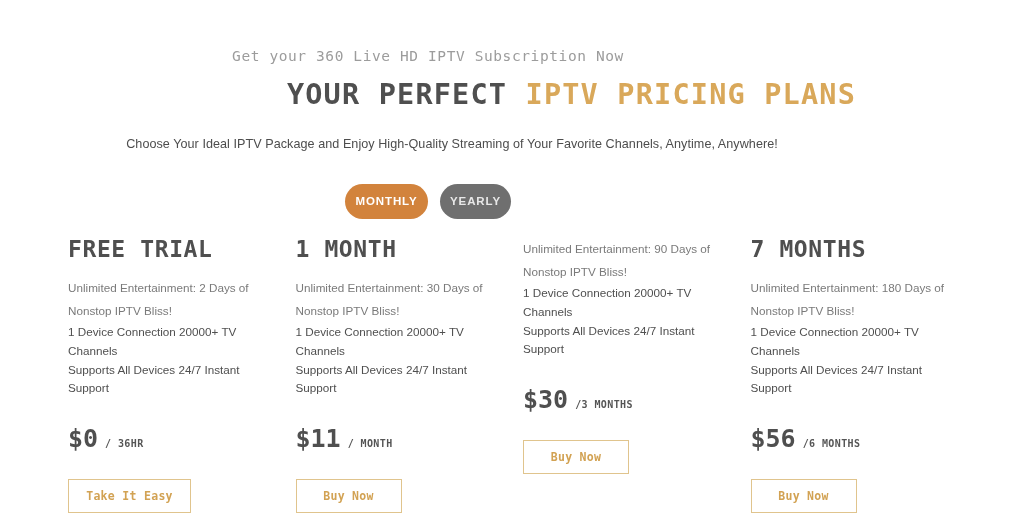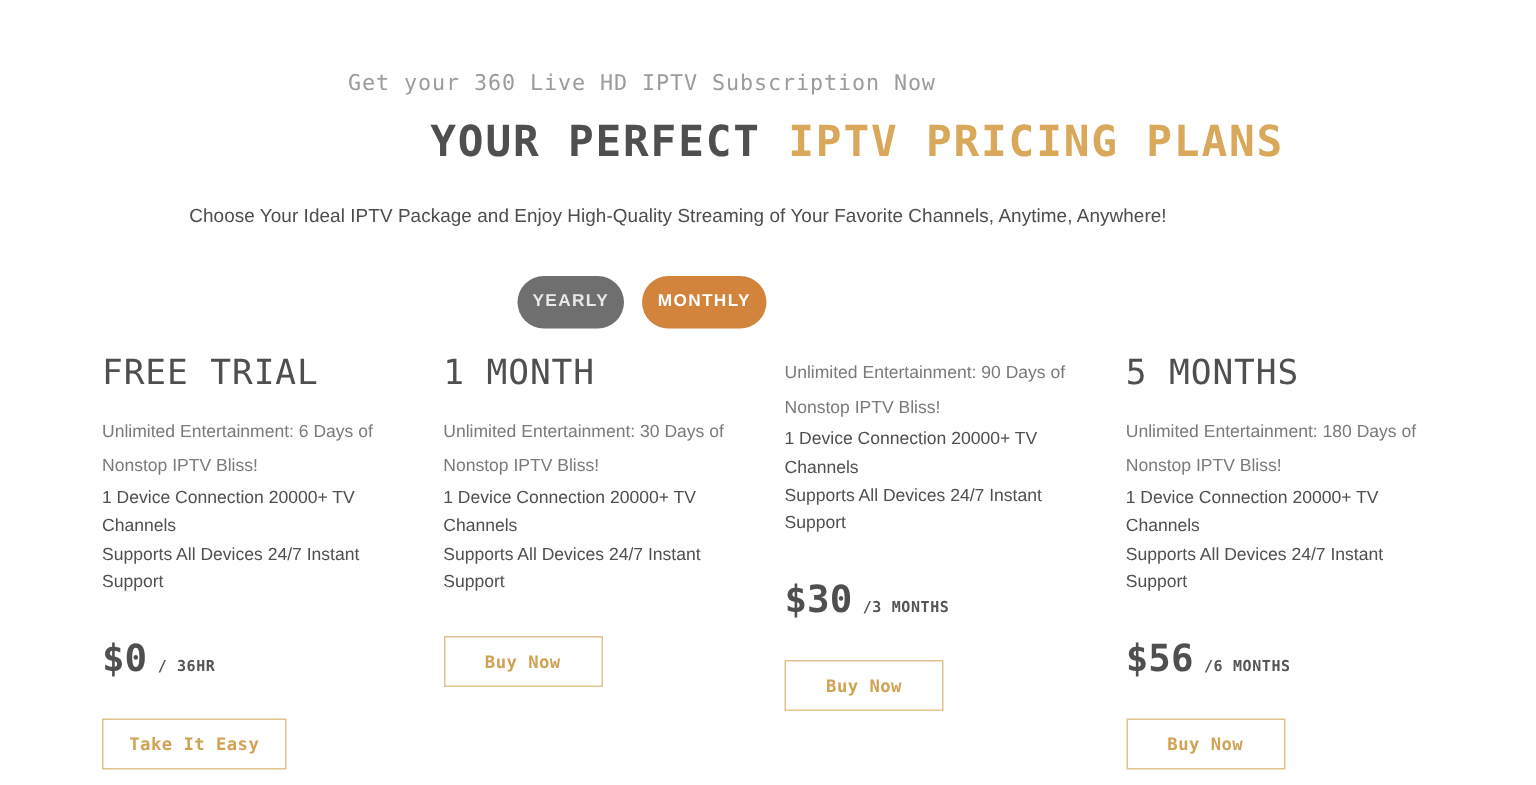--- a/index.html
+++ b/index.html
@@ -81,21 +81,21 @@
     top:238px;
     left:68px;
     width:920px;
     display:grid;
     grid-template-columns:repeat(4,227.5px);
   }
   .plan{width:213px;}
   .plan-name{
     font-family:"DejaVu Sans Mono", monospace;
     font-size:23px;
-    font-weight:400;
+    font-weight:700;
     letter-spacing:.6px;
     color:#4f4f4f;
     line-height:1;
     margin:0 0 16px 0;
     white-space:nowrap;
   }
   .plan-desc{
     font-size:11.7px;
     color:#7a7a7a;
     line-height:1.95;
@@ -153,30 +153,30 @@
   <div class="header">
     <div class="eyebrow">Get your 360 Live HD IPTV Subscription Now</div>
     <h1 class="title">
       <span class="dark">YOUR PERFECT</span>
       <span class="accent">IPTV PRICING PLANS</span>
     </h1>
     <div class="subtitle">Choose Your Ideal IPTV Package and Enjoy High-Quality Streaming of Your Favorite Channels, Anytime, Anywhere!</div>
   </div>
 
   <div class="toggle-row">
+    <button class="pill monthly">MONTHLY</button>
     <button class="pill yearly">YEARLY</button>
-    <button class="pill monthly">MONTHLY</button>
   </div>
 
   <div class="plans">
 
     <div class="plan">
       <div class="plan-name">FREE TRIAL</div>
       <p class="plan-desc">
-        <span>Unlimited Entertainment: 6 Days of</span><br>
+        <span>Unlimited Entertainment: 2 Days of</span><br>
         <span>Nonstop IPTV Bliss!</span>
       </p>
       <div class="plan-features">
         <span>1 Device Connection 20000+ TV Channels</span><br>
         <span>Supports All Devices 24/7 Instant Support</span>
       </div>
       <div class="price-row">
         <span class="price-amount">$0</span>
         <span class="price-period">/ 36HR</span>
       </div>
@@ -186,41 +186,45 @@
     <div class="plan">
       <div class="plan-name">1 MONTH</div>
       <p class="plan-desc">
         <span>Unlimited Entertainment: 30 Days of</span><br>
         <span>Nonstop IPTV Bliss!</span>
       </p>
       <div class="plan-features">
         <span>1 Device Connection 20000+ TV Channels</span><br>
         <span>Supports All Devices 24/7 Instant Support</span>
       </div>
+      <div class="price-row">
+        <span class="price-amount">$11</span>
+        <span class="price-period">/ MONTH</span>
+      </div>
       <button class="cta narrow">Buy Now</button>
     </div>
 
     <div class="plan">
       <p class="plan-desc">
         <span>Unlimited Entertainment: 90 Days of</span><br>
         <span>Nonstop IPTV Bliss!</span>
       </p>
       <div class="plan-features">
         <span>1 Device Connection 20000+ TV Channels</span><br>
         <span>Supports All Devices 24/7 Instant Support</span>
       </div>
       <div class="price-row">
         <span class="price-amount">$30</span>
         <span class="price-period">/3 MONTHS</span>
       </div>
       <button class="cta narrow">Buy Now</button>
     </div>
 
     <div class="plan">
-      <div class="plan-name">5 MONTHS</div>
+      <div class="plan-name">7 MONTHS</div>
       <p class="plan-desc">
         <span>Unlimited Entertainment: 180 Days of</span><br>
         <span>Nonstop IPTV Bliss!</span>
       </p>
       <div class="plan-features">
         <span>1 Device Connection 20000+ TV Channels</span><br>
         <span>Supports All Devices 24/7 Instant Support</span>
       </div>
       <div class="price-row">
         <span class="price-amount">$56</span>

